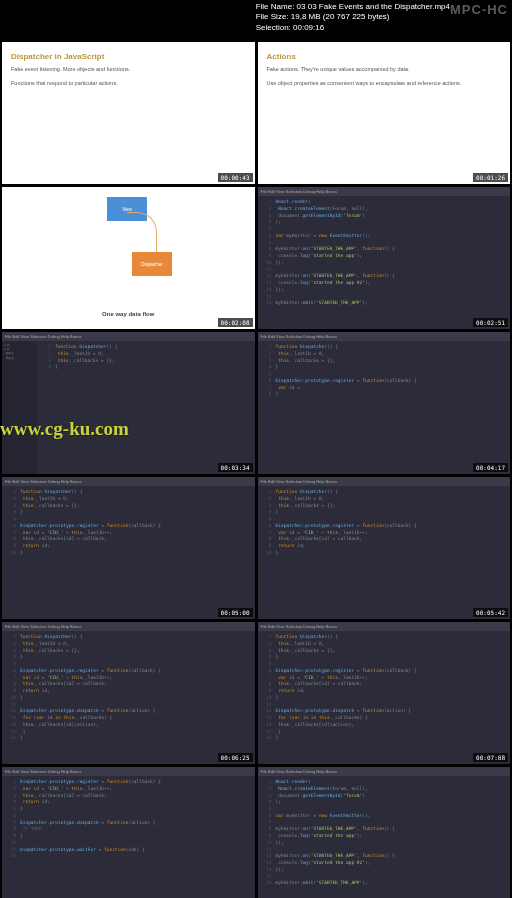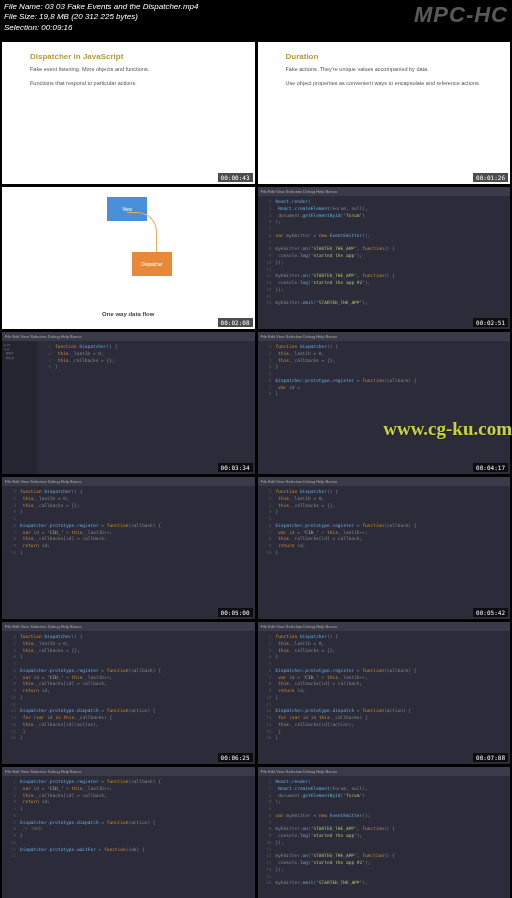--- a/index.html
+++ b/index.html
@@ -10,47 +10,46 @@
       font-family: Arial, sans-serif;
       position: relative;
       overflow: hidden;
     }
     .header {
       background: #000;
       color: #fff;
       font-size: 8px;
       padding: 2px 4px;
       display: flex;
-      justify-content: space-between;
+      justify-content: flex-end;
       align-items: flex-start;
       height: 40px;
-      font-style: italic;
     }
     .header-left { line-height: 1.3; }
     .logo {
-      font-size: 22px;
+      font-size: 13px;
       font-weight: bold;
       color: rgba(255,255,255,0.35);
       letter-spacing: 1px;
     }
     .grid {
       display: grid;
       grid-template-columns: 1fr 1fr;
       gap: 3px;
       padding: 2px;
       background: #000;
     }
     .thumb {
       position: relative;
       aspect-ratio: 16/9;
       background: #2b2b3a;
       overflow: hidden;
       font-size: 5px;
     }
-    .thumb.white { background: #fff; color: #333; padding: 10px 28px; }
+    .thumb.white { background: #fff; color: #333; padding: 10px 9px; }
     .slide-title { color: #b89a3e; font-size: 8px; font-weight: bold; margin-bottom: 4px; }
     .slide-text { font-size: 5.5px; color: #555; line-height: 1.5; margin-bottom: 6px; }
     .timestamp {
       position: absolute;
       bottom: 2px;
       right: 2px;
       background: rgba(0,0,0,0.7);
       color: #fff;
       font-size: 6px;
       padding: 1px 3px;
@@ -101,21 +100,21 @@
     .ln { color: #555; display: inline-block; width: 10px; text-align: right; margin-right: 4px; }
     .kw { color: #d4922f; }
     .fn { color: #6ab0e0; }
     .str { color: #a8c66c; }
     .cm { color: #666; }
     .watermark {
       position: absolute;
       top: 418px;
       left: 0;
       right: 0;
-      text-align: right;
+      text-align: left;
       font-size: 19px;
       font-weight: bold;
       color: #c9d43a;
       z-index: 100;
       font-family: Georgia, serif;
       text-shadow: 1px 1px 0 rgba(0,0,0,0.3);
     }
     .curve {
       position: absolute;
       top: 25px;
@@ -127,35 +126,35 @@
       border-bottom: none;
       border-radius: 0 20px 0 0;
     }
   </style>
 </head>
 <body>
 
 <div class="header">
   <div class="header-left">
     <div>File Name: 03 03 Fake Events and the Dispatcher.mp4</div>
-    <div>File Size: 19,8 MB (20 312 225 bytes)</div>
+    <div>File Size: 19,8 MB (20 767 225 bytes)</div>
     <div>Selection: 00:09:16</div>
   </div>
   <div class="logo">MPC-HC</div>
 </div>
 
 <div class="grid" id="grid">
     <div class="thumb white">
       <div class="slide-title">Dispatcher in JavaScript</div>
       <div class="slide-text">Fake event listening. More objects and functions.</div>
       <div class="slide-text">Functions that respond to particular actions.</div>
       <div class="timestamp">00:00:43</div>
     </div>
     <div class="thumb white">
-      <div class="slide-title">Duration</div>
+      <div class="slide-title">Actions</div>
       <div class="slide-text">Fake actions. They're unique values accompanied by data.</div>
       <div class="slide-text">Use object properties as convenient ways to encapsulate and reference actions.</div>
       <div class="timestamp">00:01:26</div>
     </div>
     <div class="thumb white" style="padding: 0px;">
       <div class="diagram-box view-box">View</div>
       <div class="curve"></div>
       <div class="diagram-box disp-box">Dispatcher</div>
       <div class="flow-text">One way data flow</div>
       <div class="timestamp">00:02:08</div>

